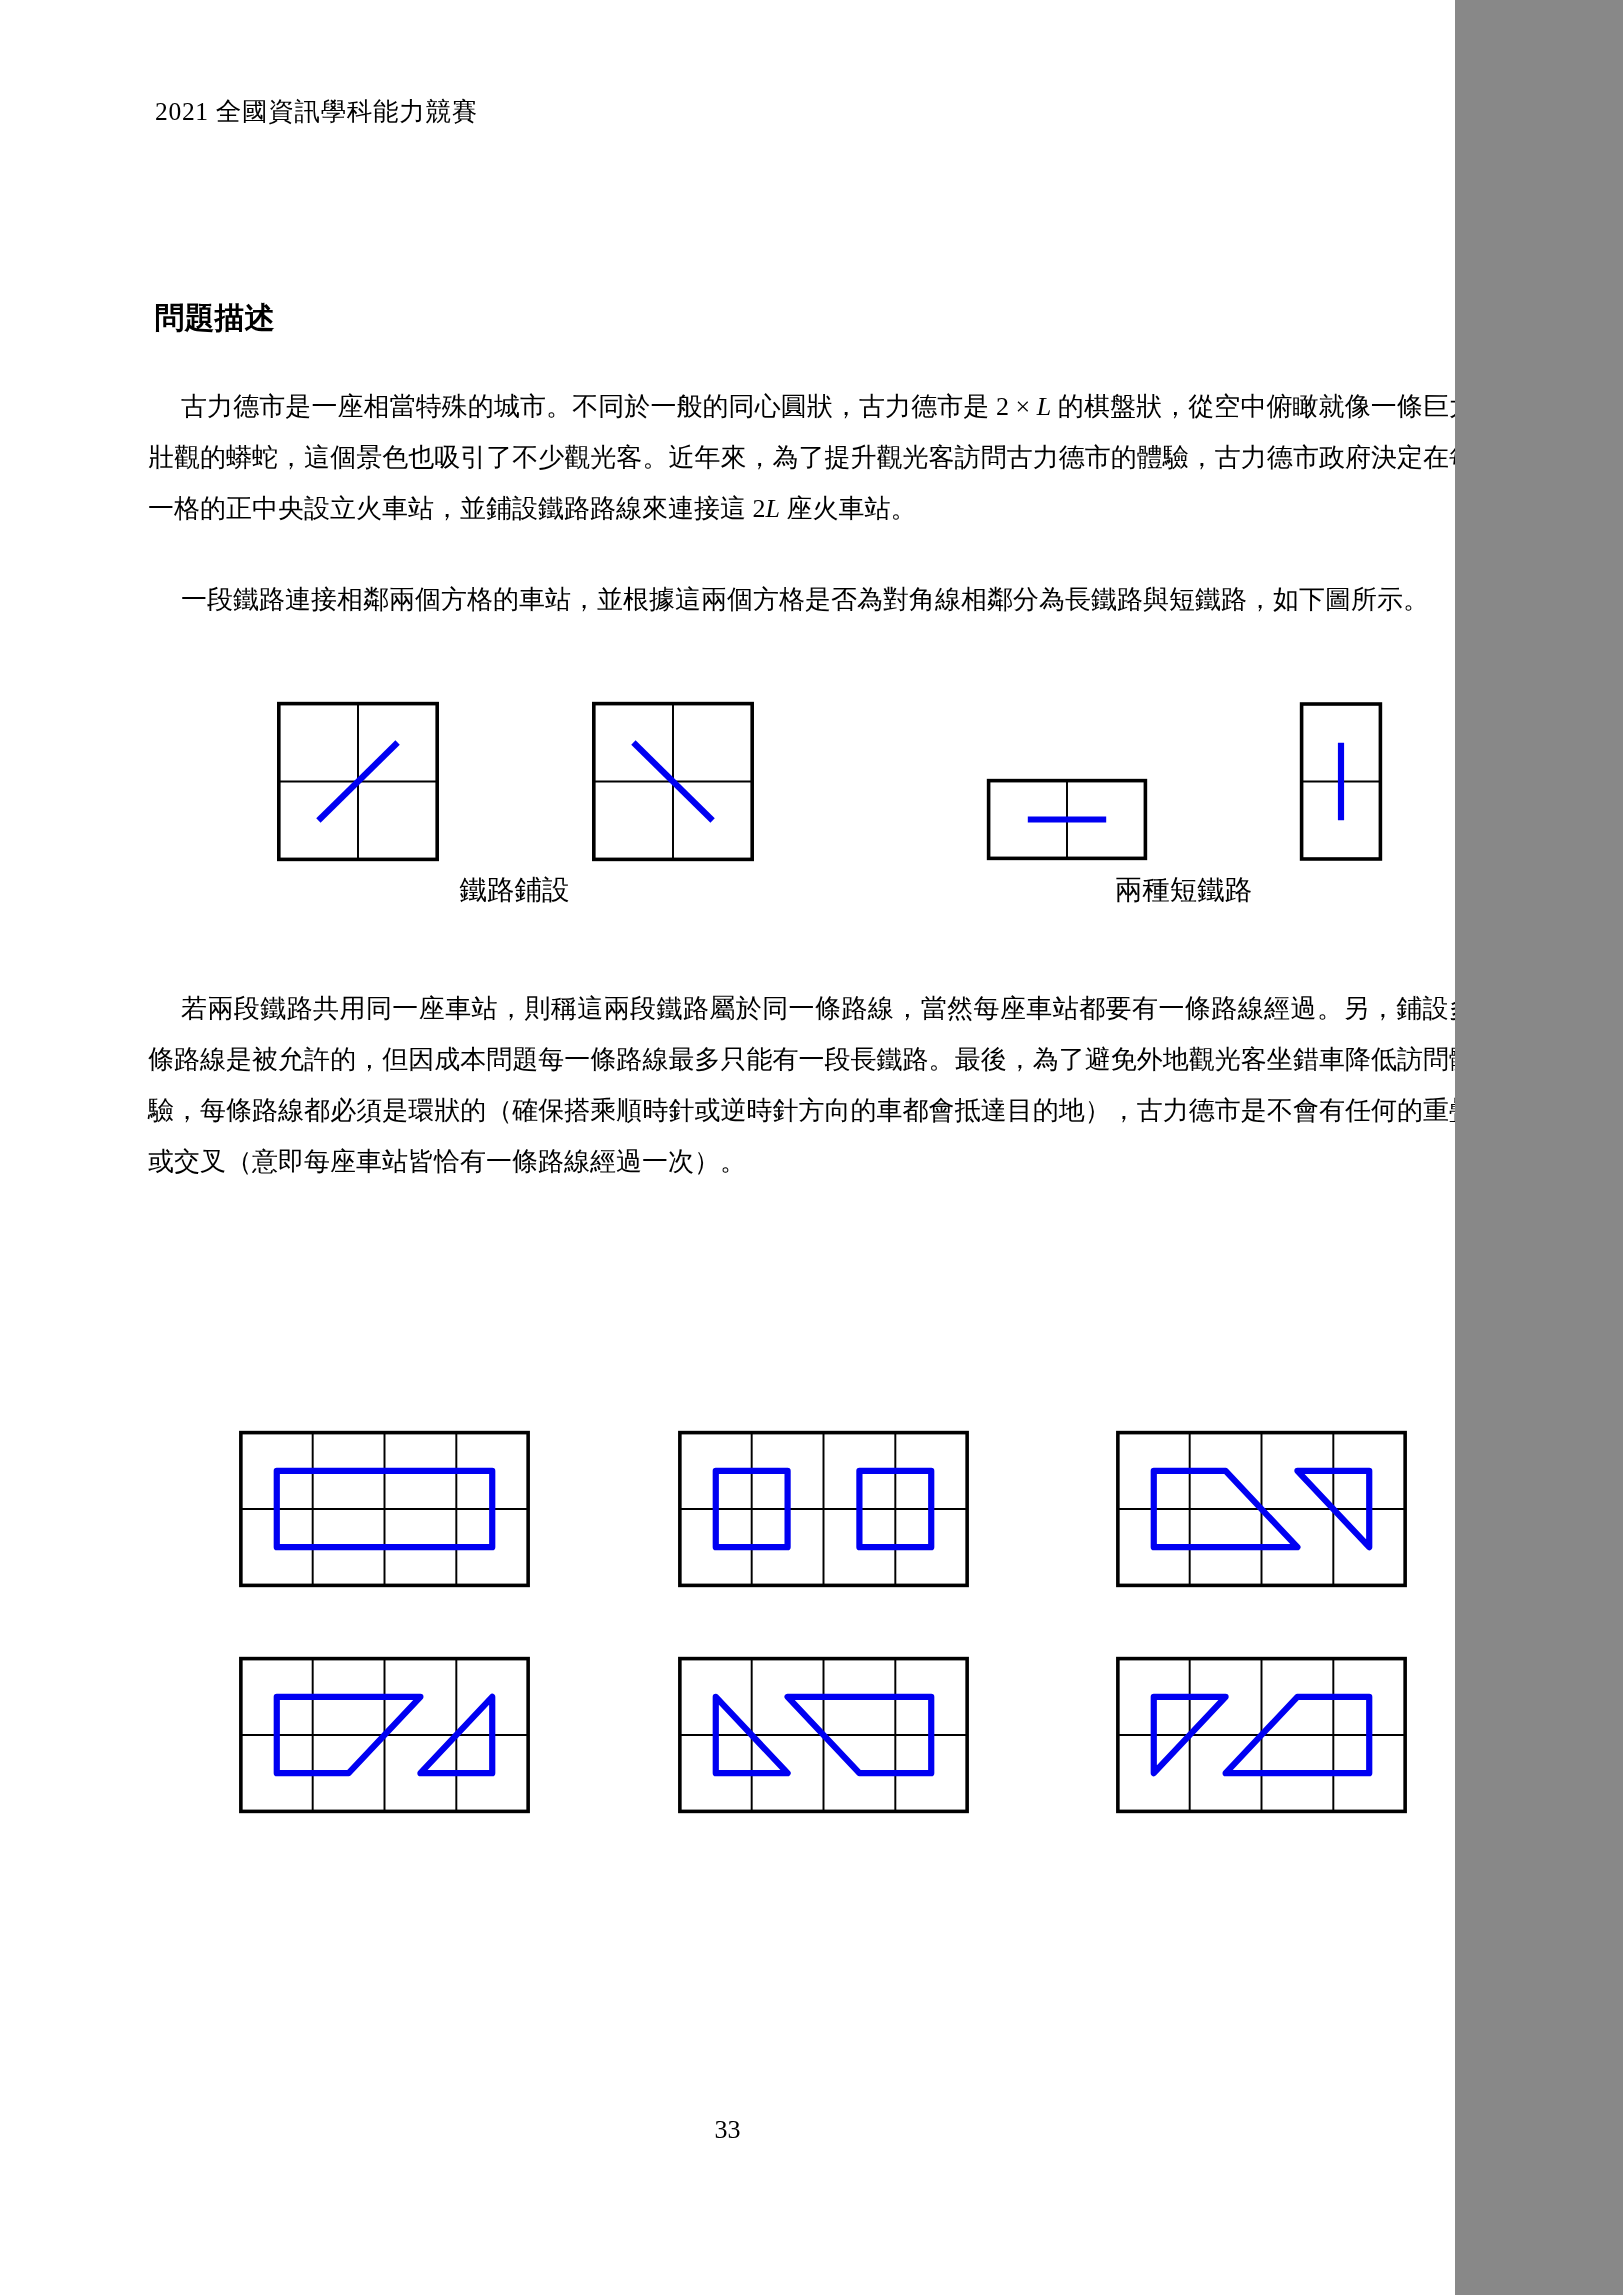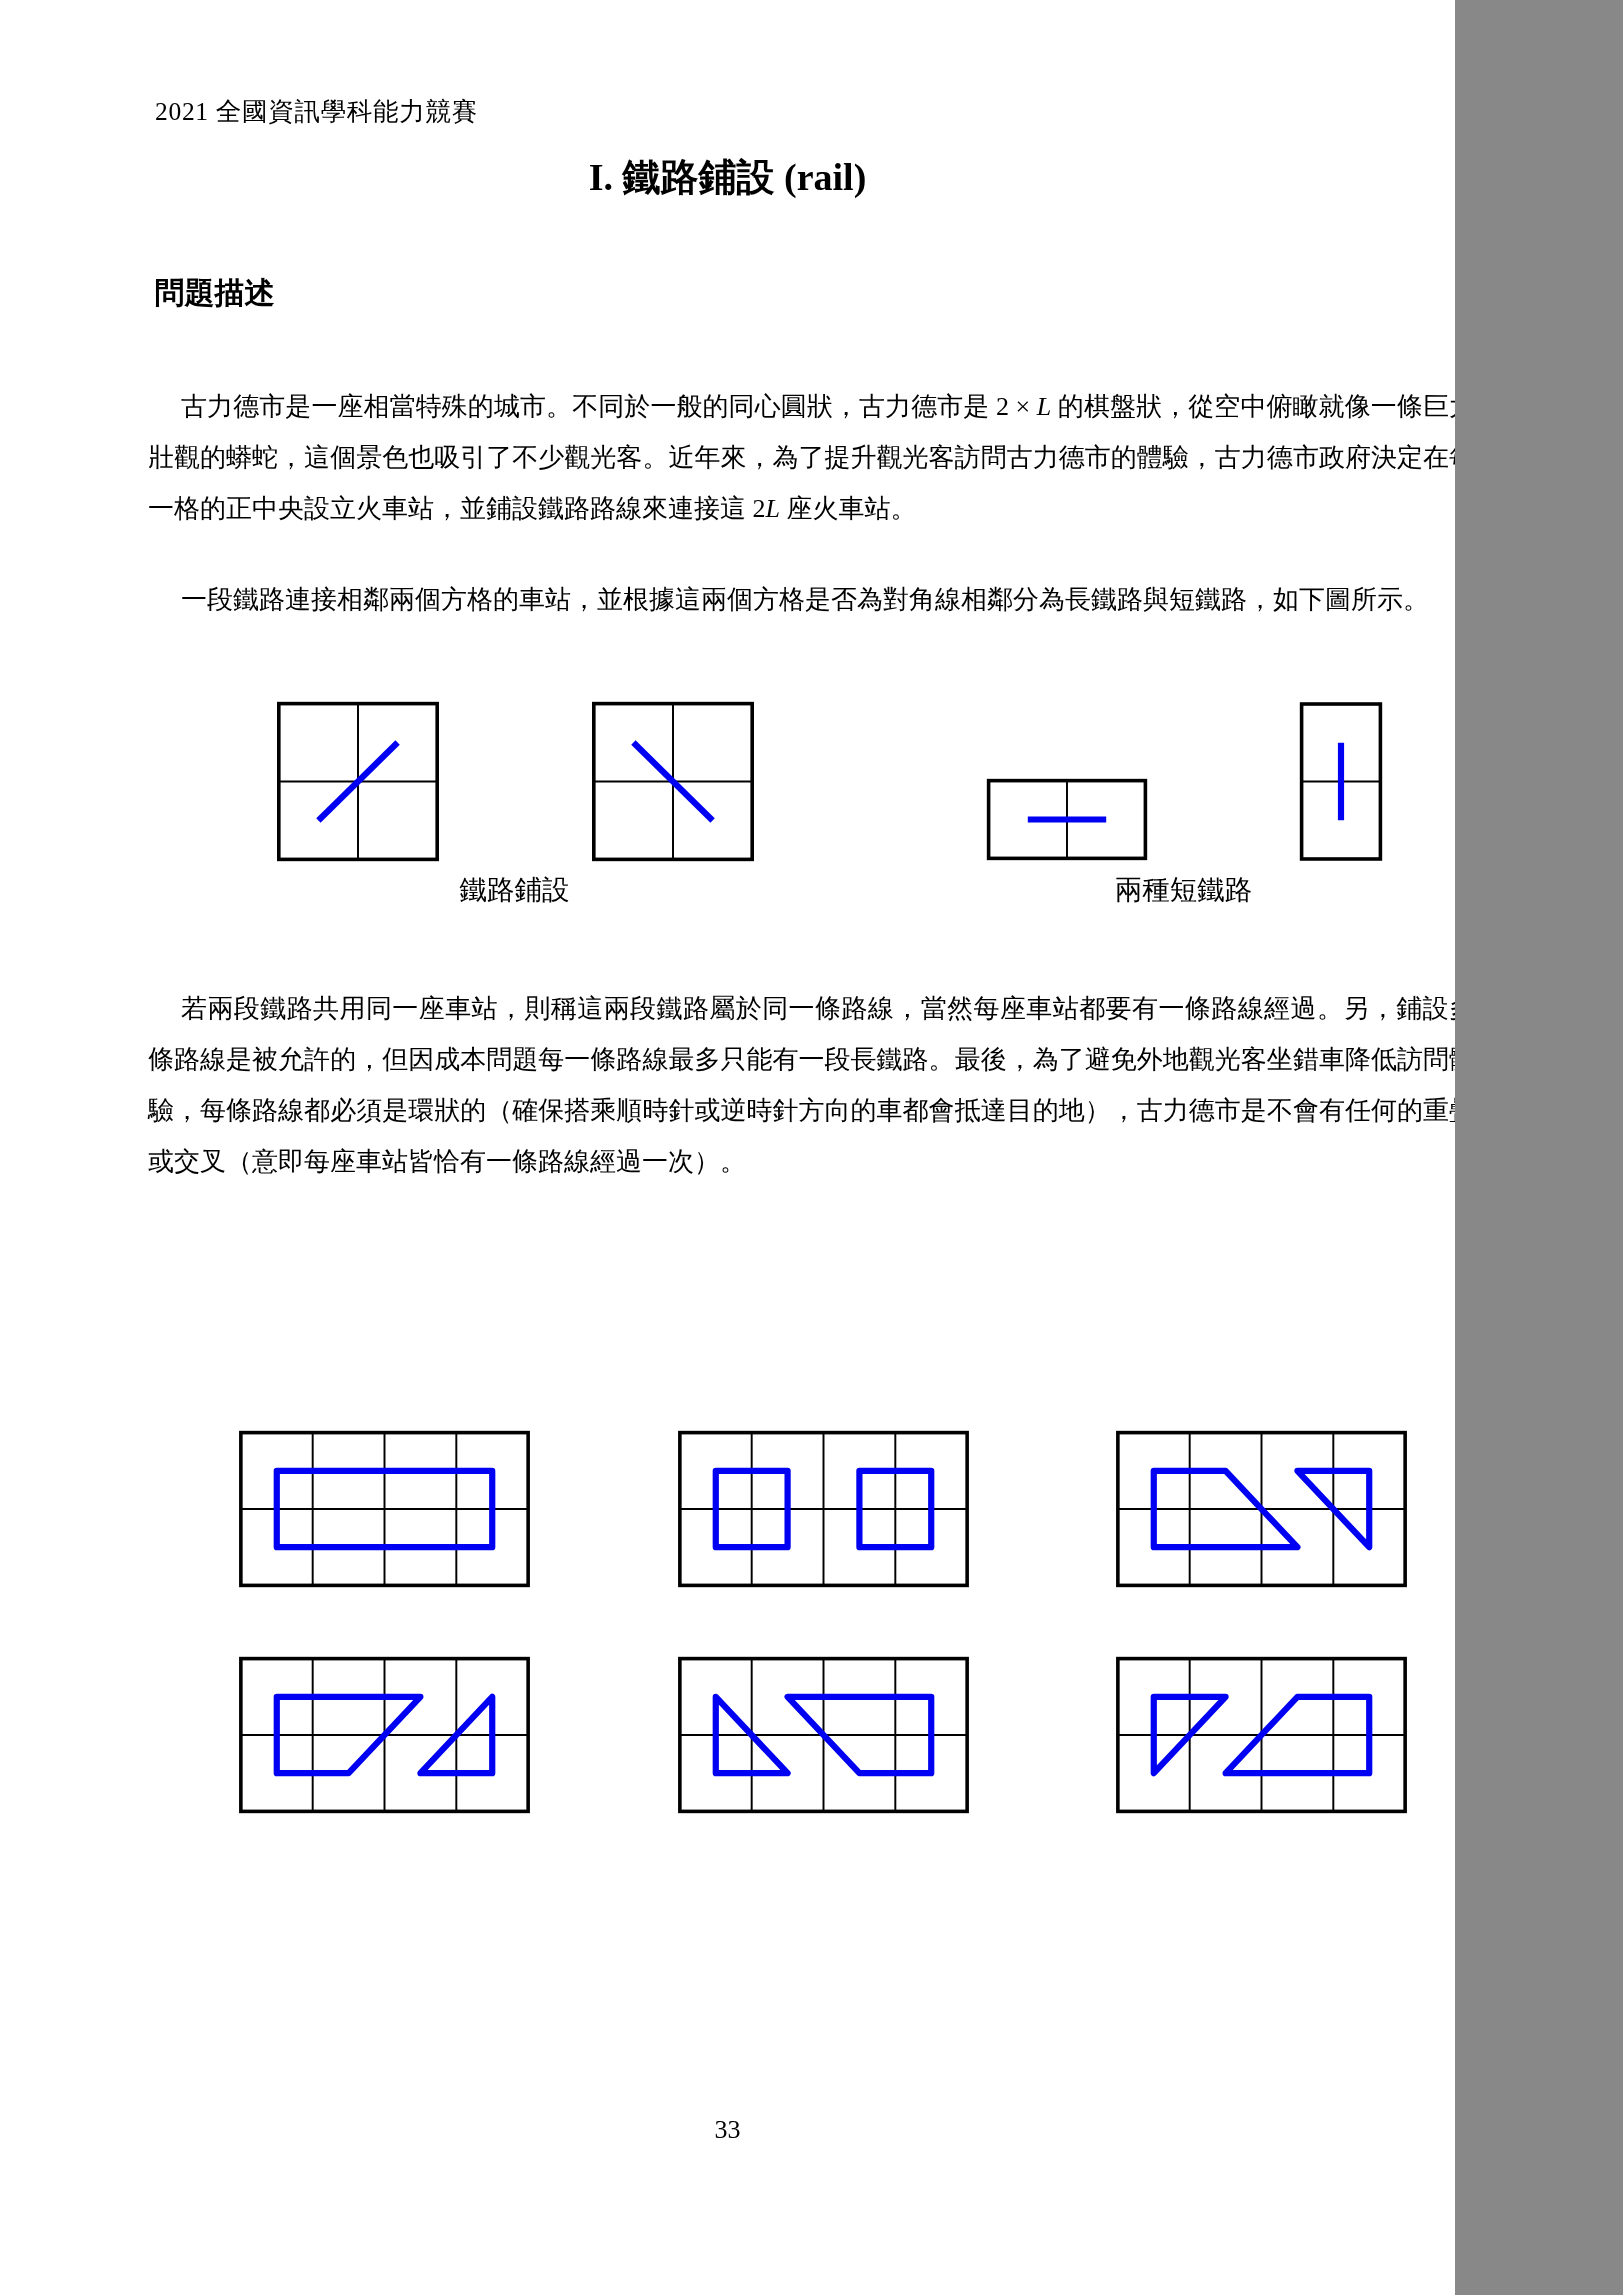--- a/index.html
+++ b/index.html
@@ -14,21 +14,21 @@
   .doc-header {
     position:absolute; left:155px; top:94px;
     font-size:25.5px; letter-spacing:0.7px;
   }
   .doc-title {
     position:absolute; left:0; top:152px; width:100%;
     text-align:center; font-size:38px; font-weight:bold;
   }
   .content { position:absolute; left:148px; top:0; width:1327px; height:2295px; }
   .section-heading {
-    position:absolute; left:6.5px; top:273px;
+    position:absolute; left:6.5px; top:298px;
     font-family:"Liberation Sans","DejaVu Sans",sans-serif;
     font-size:30px; font-weight:bold;
   }
   .para {
     position:absolute; left:0; width:1327px;
     font-size:26px; line-height:51px;
     text-align:justify; text-indent:33px;
   }
   .p1 { top:355px; }
   .p2 { top:548px; }
@@ -62,21 +62,20 @@
     text-align:center; font-size:26px;
   }
 </style>
 </head>
 <body>
 
 <div class="page">
 
   <div class="doc-header">2021 全國資訊學科能力競賽</div>
 
-  <div class="doc-title">I. 鐵路鋪設 (rail)</div>
 
   <div class="content">
 
     <div class="section-heading">問題描述</div>
 
     <p class="para p1"><span>古力德市是一座相當特殊的城市。不同於一般的同心圓狀，古力德市是 2 × </span><span class="seg-italic">L</span><span> 的棋盤狀，從空中俯瞰就像一條巨大壯觀的蟒蛇，這個景色也吸引了不少觀光客。近年來，為了提升觀光客訪問古力德市的體驗，古力德市政府決定在每一格的正中央設立火車站，並鋪設鐵路路線來連接這 2</span><span class="seg-italic">L</span><span> 座火車站。</span></p>
 
     <p class="para p2"><span>一段鐵路連接相鄰兩個方格的車站，並根據這兩個方格是否為對角線相鄰分為</span><span class="seg-bold">長鐵路</span><span>與</span><span class="seg-bold">短鐵路</span><span>，如下圖所示。</span></p>
 
     <div class="figure-rails">

